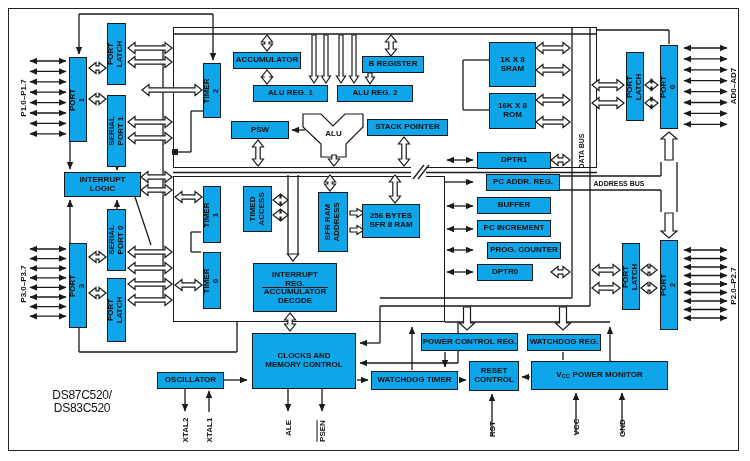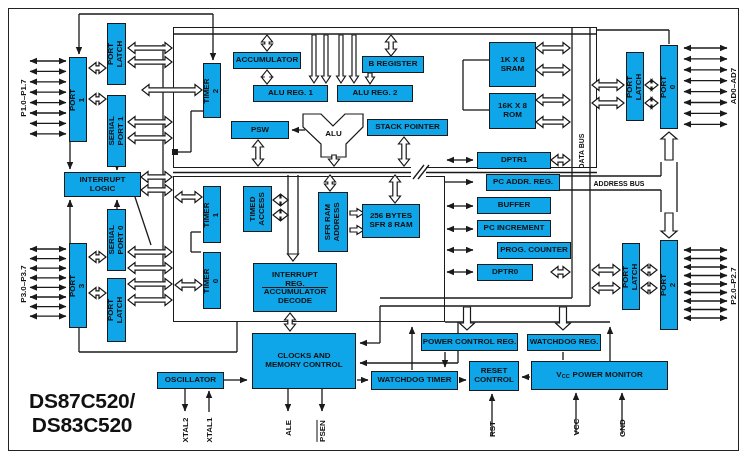--- a/index.html
+++ b/index.html
@@ -13,21 +13,21 @@
   .v .lbl{transform:rotate(-90deg);white-space:pre-line;width:max-content;}
   .lbl{white-space:pre-line;}
   .combo{flex-direction:column;align-items:stretch;justify-content:flex-start;padding:8px;}
   .combo .sec1{border-bottom:1.4px solid #1a1a1a;height:15px;display:flex;align-items:center;justify-content:center;}
   .combo .sec2{flex:1;display:flex;align-items:center;justify-content:center;}
   .pin{position:absolute;font-size:8px;font-weight:bold;white-space:nowrap;z-index:3;
        transform:translate(-50%,-50%) rotate(-90deg);}
   .pinh{position:absolute;font-size:7px;font-weight:bold;white-space:nowrap;z-index:3;
        transform:translate(-50%,-50%);}
   .ovl{border-top:1.2px solid #111;padding-top:0.5px;}
-  .title{position:absolute;left:28px;top:389px;width:108px;font-size:21px;font-weight:bold;
+  .title{position:absolute;left:28px;top:389px;width:108px;font-size:12px;font-weight:normal;
          line-height:1.12;text-align:center;letter-spacing:-0.3px;z-index:3;white-space:pre-line;}
   .alulbl{position:absolute;left:318px;top:129px;width:31px;text-align:center;font-size:8px;font-weight:bold;z-index:3;}
   .sub{font-size:5.5px;vertical-align:-1px;}
   .vrest{margin-left:3px;}
   svg.wires{position:absolute;left:0;top:0;z-index:2;}
 </style>
 </head>
 <body>
 
 <div class="stage">
@@ -223,21 +223,21 @@
 SRAM</div>
   <div class="bx" style="left:489px;top:93px;width:47px;height:36px;">16K X 8
 ROM</div>
   <div class="bx v" style="left:626px;top:52px;width:18px;height:69px;"><span class="lbl">PORT LATCH</span></div>
   <div class="bx v" style="left:660px;top:45px;width:18px;height:84px;"><span class="lbl">PORT 0</span></div>
 
   <div class="bx" style="left:477px;top:152px;width:74px;height:17px;">DPTR1</div>
   <div class="bx" style="left:477px;top:174px;width:74px;height:17px;margin-left:9px;">PC ADDR. REG.</div>
   <div class="bx" style="left:477px;top:197px;width:74px;height:17px;">BUFFER</div>
   <div class="bx" style="left:477px;top:220px;width:74px;height:17px;">PC INCREMENT</div>
-  <div class="bx" style="left:497px;top:242px;width:74px;height:17px;">PROG. COUNTER</div>
+  <div class="bx" style="left:487px;top:242px;width:74px;height:17px;">PROG. COUNTER</div>
   <div class="bx" style="left:477px;top:264px;width:56px;height:17px;">DPTR0</div>
   <div class="bx v" style="left:622px;top:243px;width:18px;height:67px;"><span class="lbl">PORT LATCH</span></div>
   <div class="bx v" style="left:660px;top:240px;width:18px;height:90px;"><span class="lbl">PORT 2</span></div>
 
   <div class="bx v" style="left:203px;top:186px;width:18px;height:57px;"><span class="lbl">TIMER 1</span></div>
   <div class="bx v" style="left:203px;top:252px;width:18px;height:57px;"><span class="lbl">TIMER 0</span></div>
   <div class="bx v" style="left:243px;top:186px;width:29px;height:46px;"><span class="lbl">TIMED
 ACCESS</span></div>
   <div class="bx v" style="left:318px;top:192px;width:30px;height:60px;"><span class="lbl">SFR RAM
 ADDRESS</span></div>

